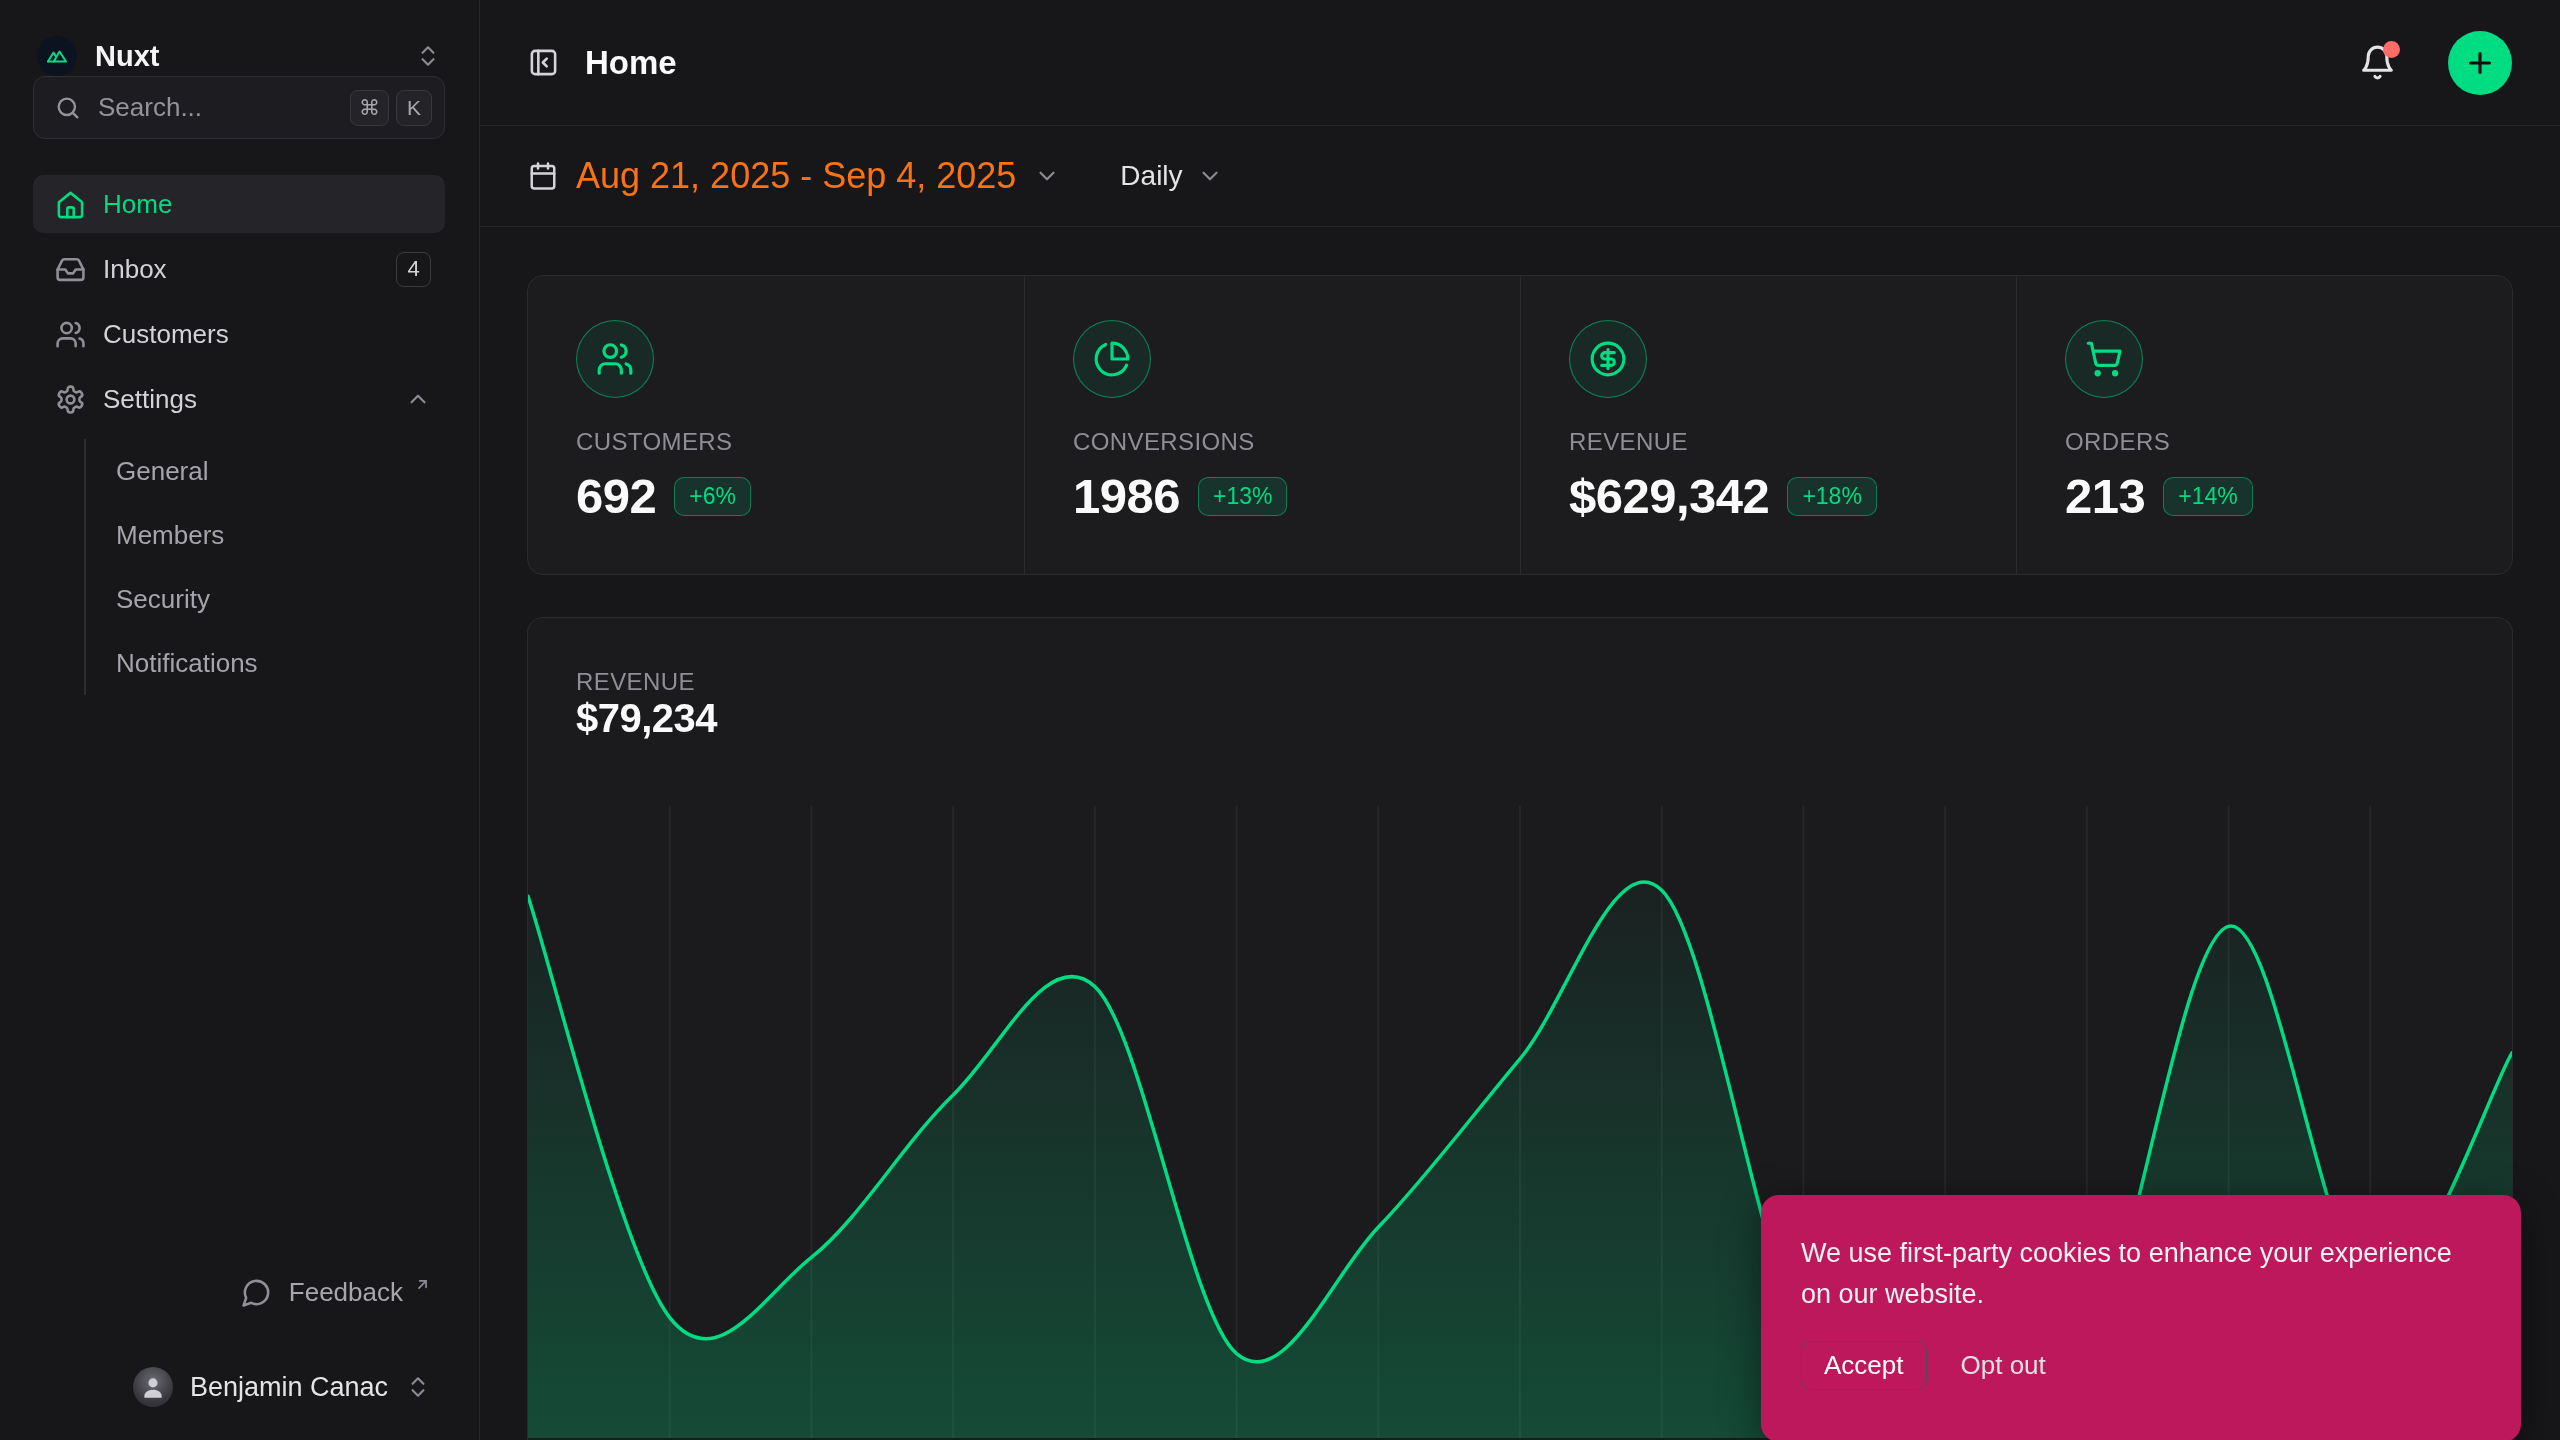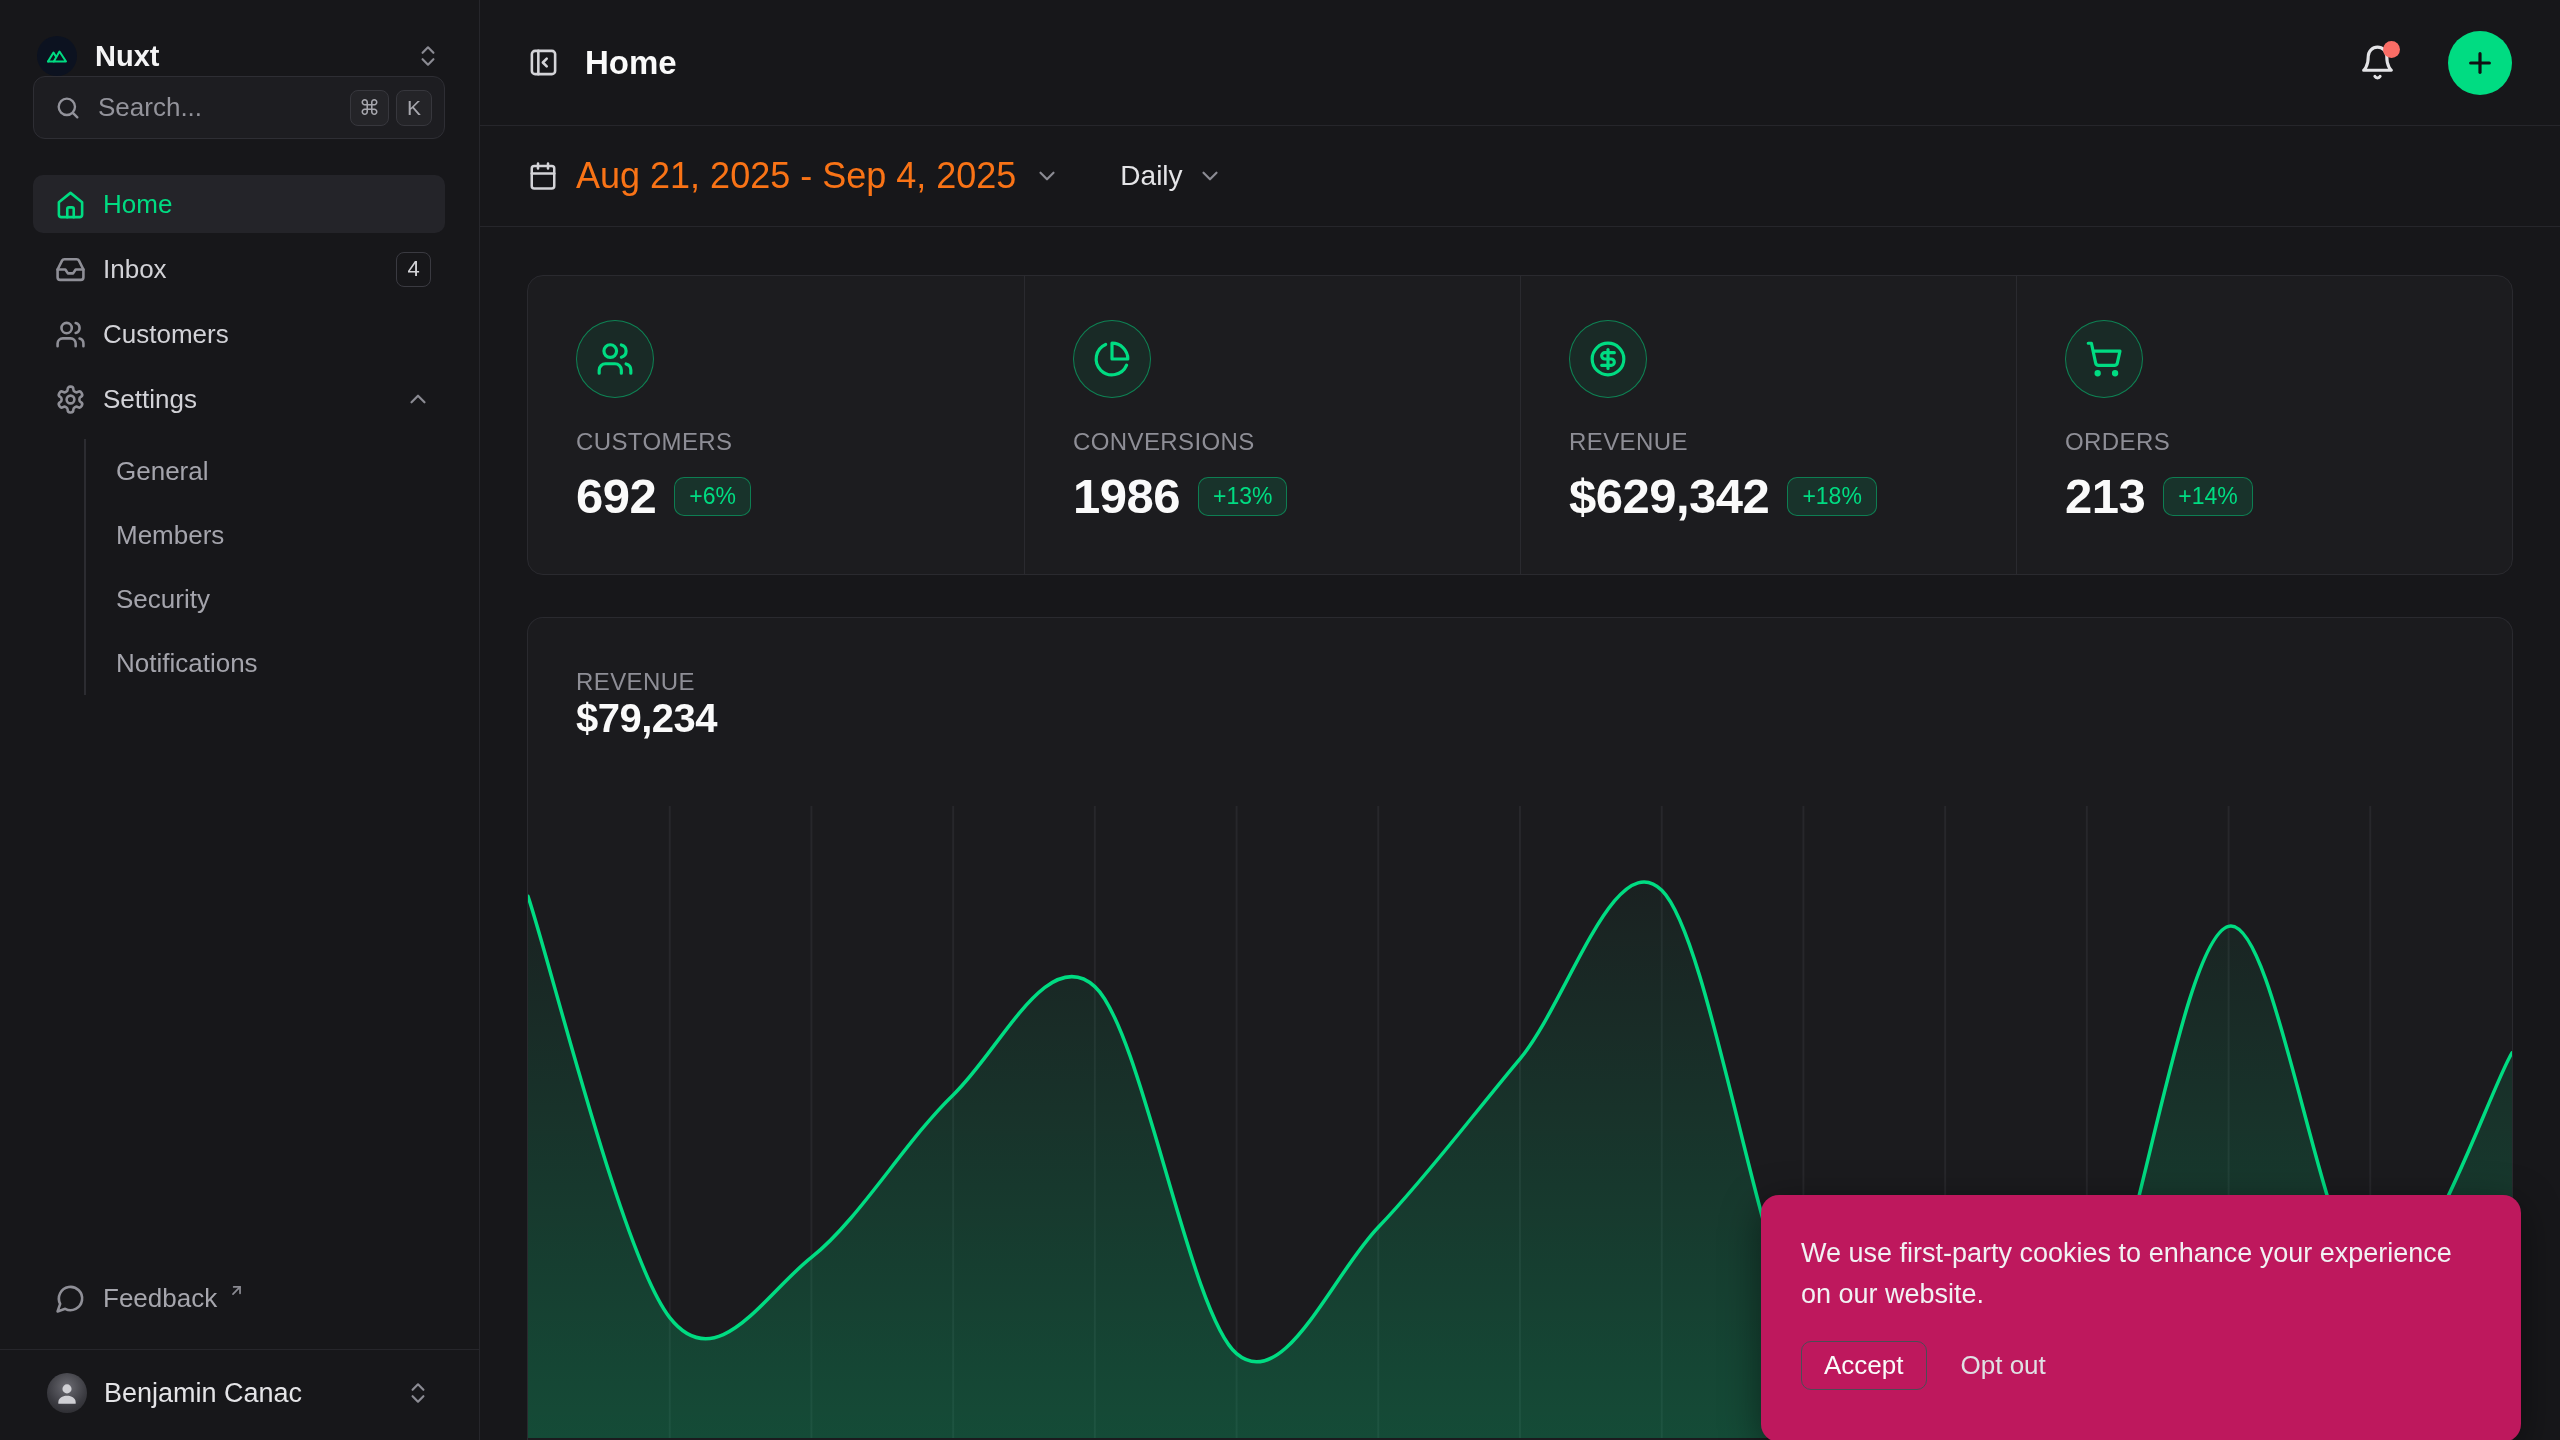--- a/index.html
+++ b/index.html
@@ -10,21 +10,21 @@
     font-family:"Liberation Sans", sans-serif;
     display:flex;
   }
   svg { display:block; }
 
   
   .sidebar {
     width:480px; height:1440px; flex:0 0 480px;
     border-right:1px solid #26262b;
     display:flex; flex-direction:column;
-    padding:36px 34px 16px 33px;
+    padding:36px 34px 22px 33px;
     background:#17171a;
   }
   .brand-row { display:flex; align-items:center; gap:18px; padding:0 4px; cursor:pointer; }
   .brand-logo {
     width:40px; height:40px; border-radius:50%;
     background:#0c1220; display:flex; align-items:center; justify-content:center;
   }
   .brand-name { font-size:29px; font-weight:700; color:#f4f4f5; flex:1; }
   .selector-icon { color:#8b8b93; }
 
@@ -59,21 +59,21 @@
   }
   .sub-list {
     margin:4px 0 2px 51px; border-left:2px solid #2c2c31;
     display:flex; flex-direction:column;
   }
   .sub-item {
     height:64px; display:flex; align-items:center; padding-left:30px;
     font-size:26px; color:#a4a4ac; cursor:pointer; border-radius:8px;
   }
 
-  .sidebar-bottom { margin-top:auto; display:flex; flex-direction:column; }
+  .sidebar-bottom { margin-top:auto; display:flex; flex-direction:column;align-items:flex-end; }
   .foot-link {
     height:62px; display:flex; align-items:center; gap:17px;
     padding:0 14px 0 22px; color:#9a9aa1; cursor:pointer; border-radius:10px;
   }
   .foot-link .label { font-size:26px; color:#a6a6ad; }
   .foot-link .ext { margin:-16px 0 0 -6px; color:#8b8b93; }
   .sidebar-divider { border-top:1px solid #26262b; margin:20px -34px 12px -33px; }
   .user-row {
     height:62px; display:flex; align-items:center; gap:17px;
     padding:0 14px 0 14px; border-radius:10px; cursor:pointer;

